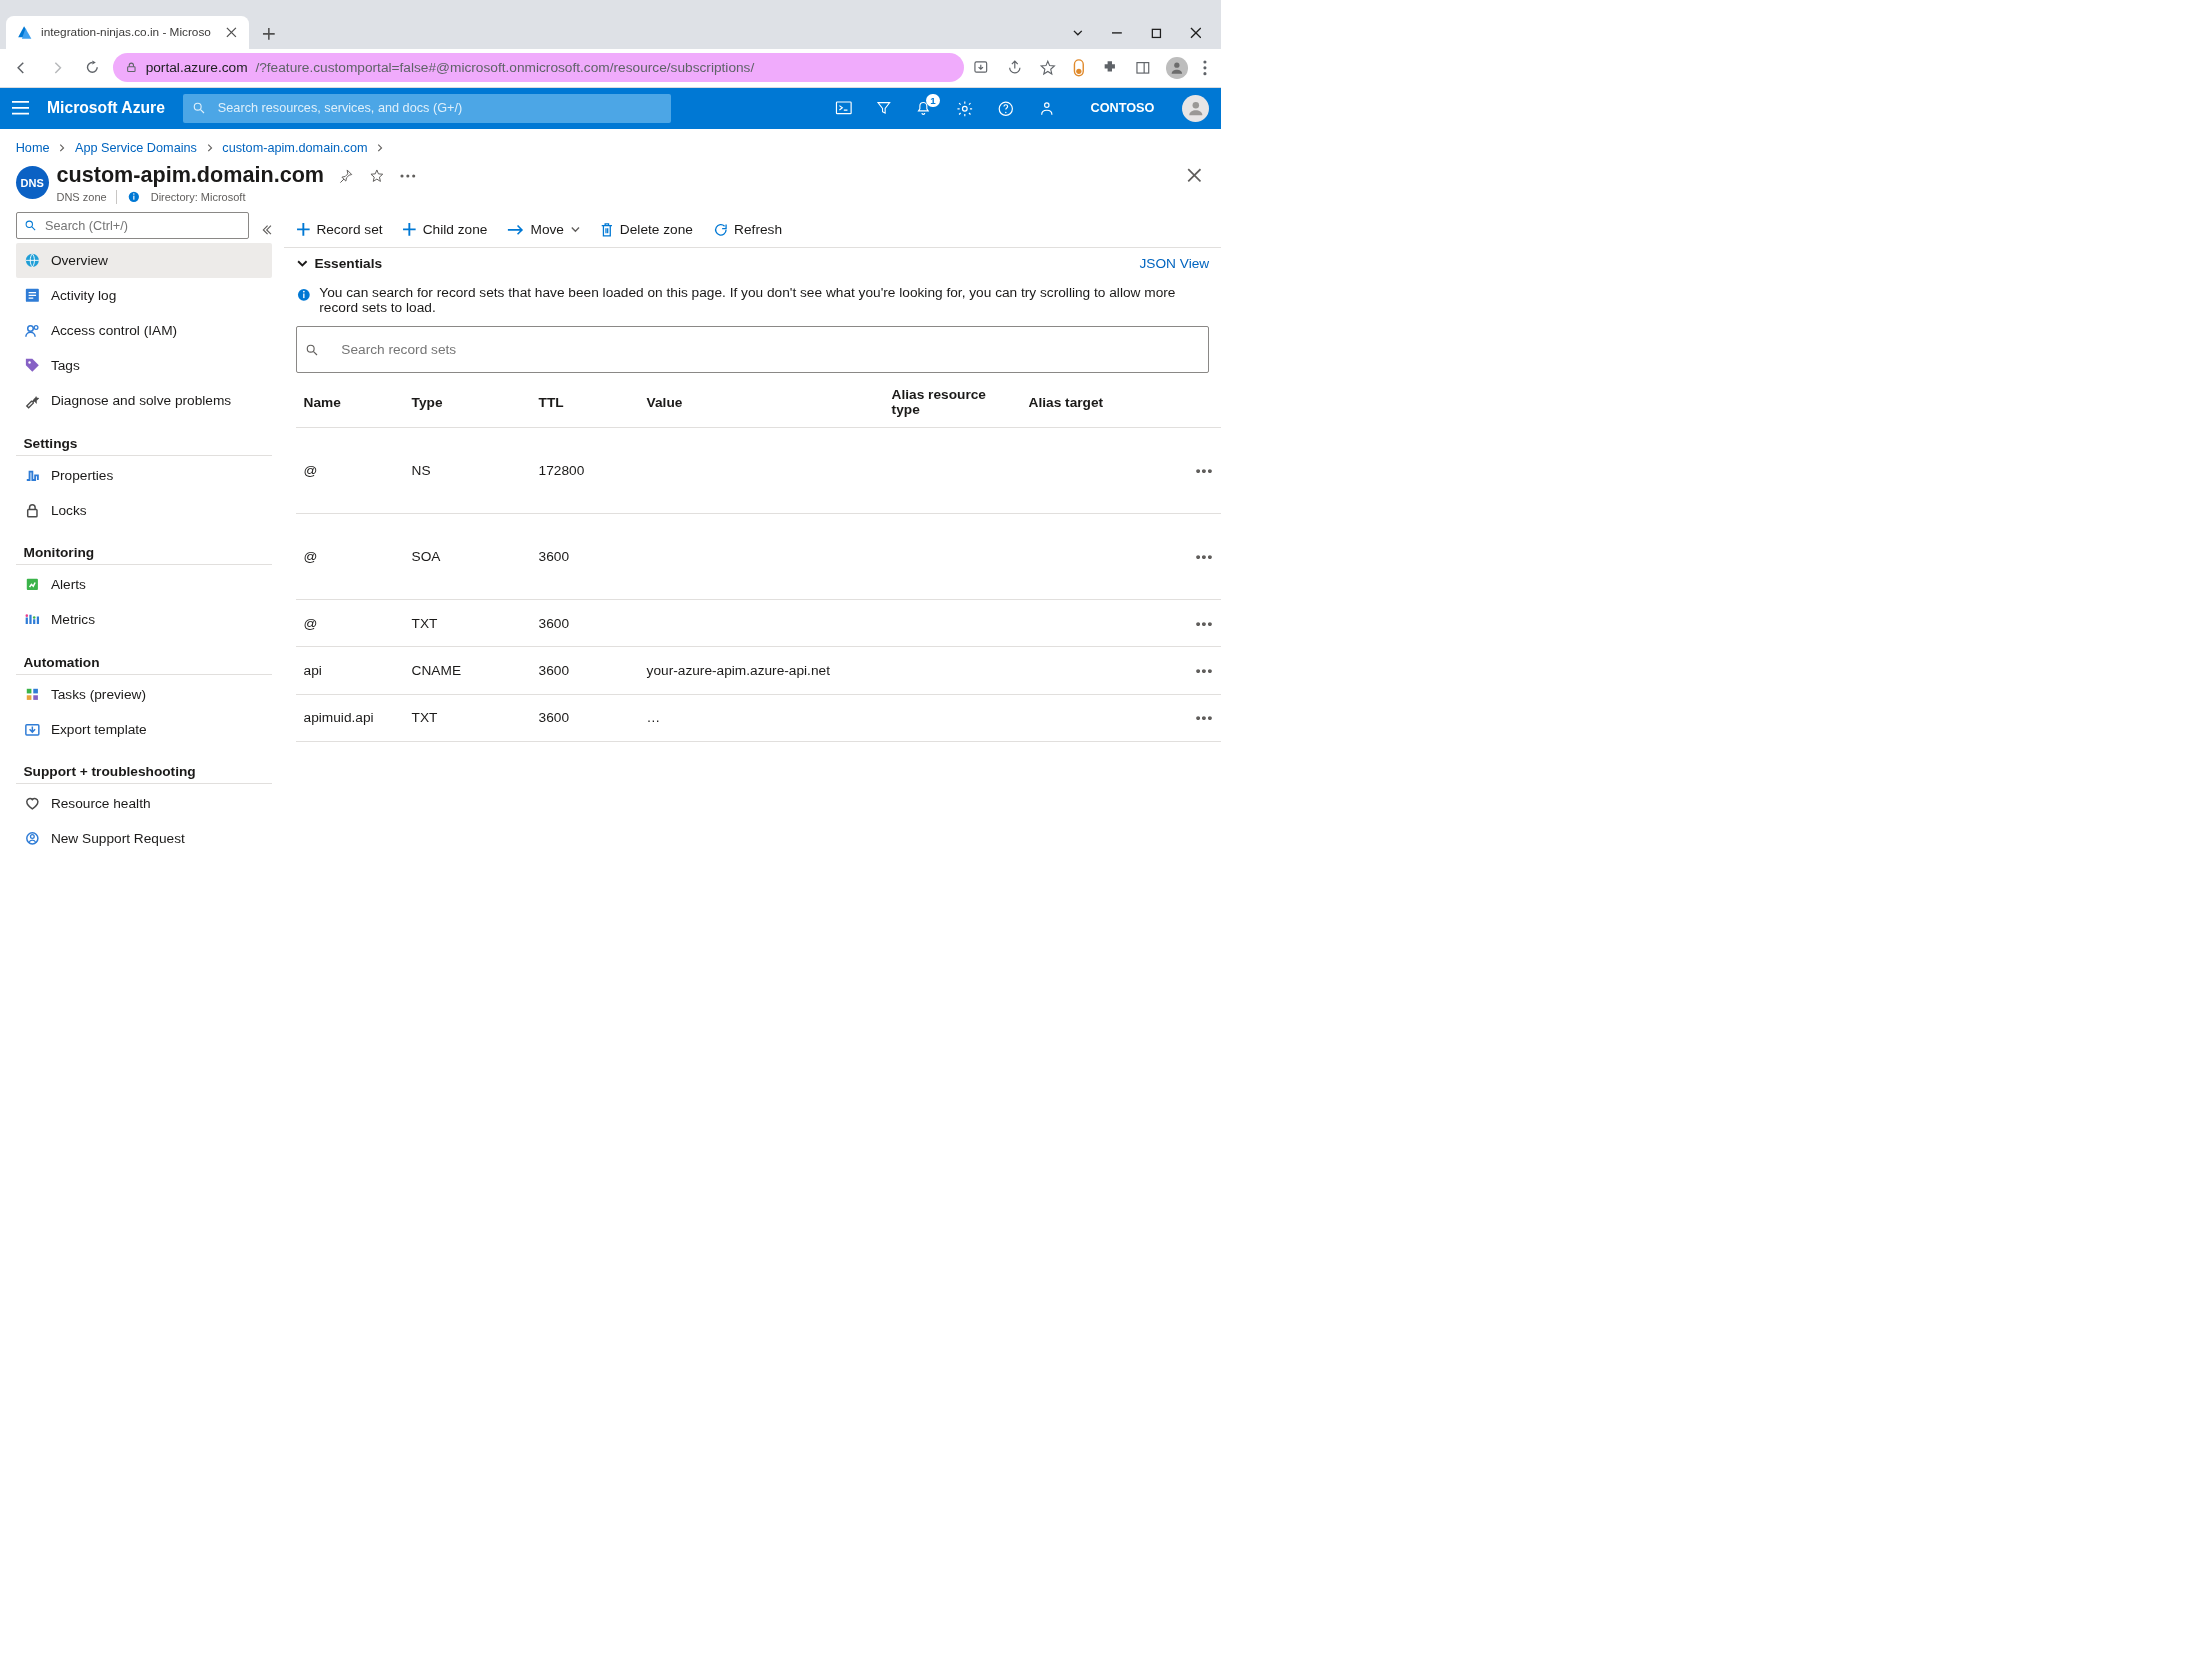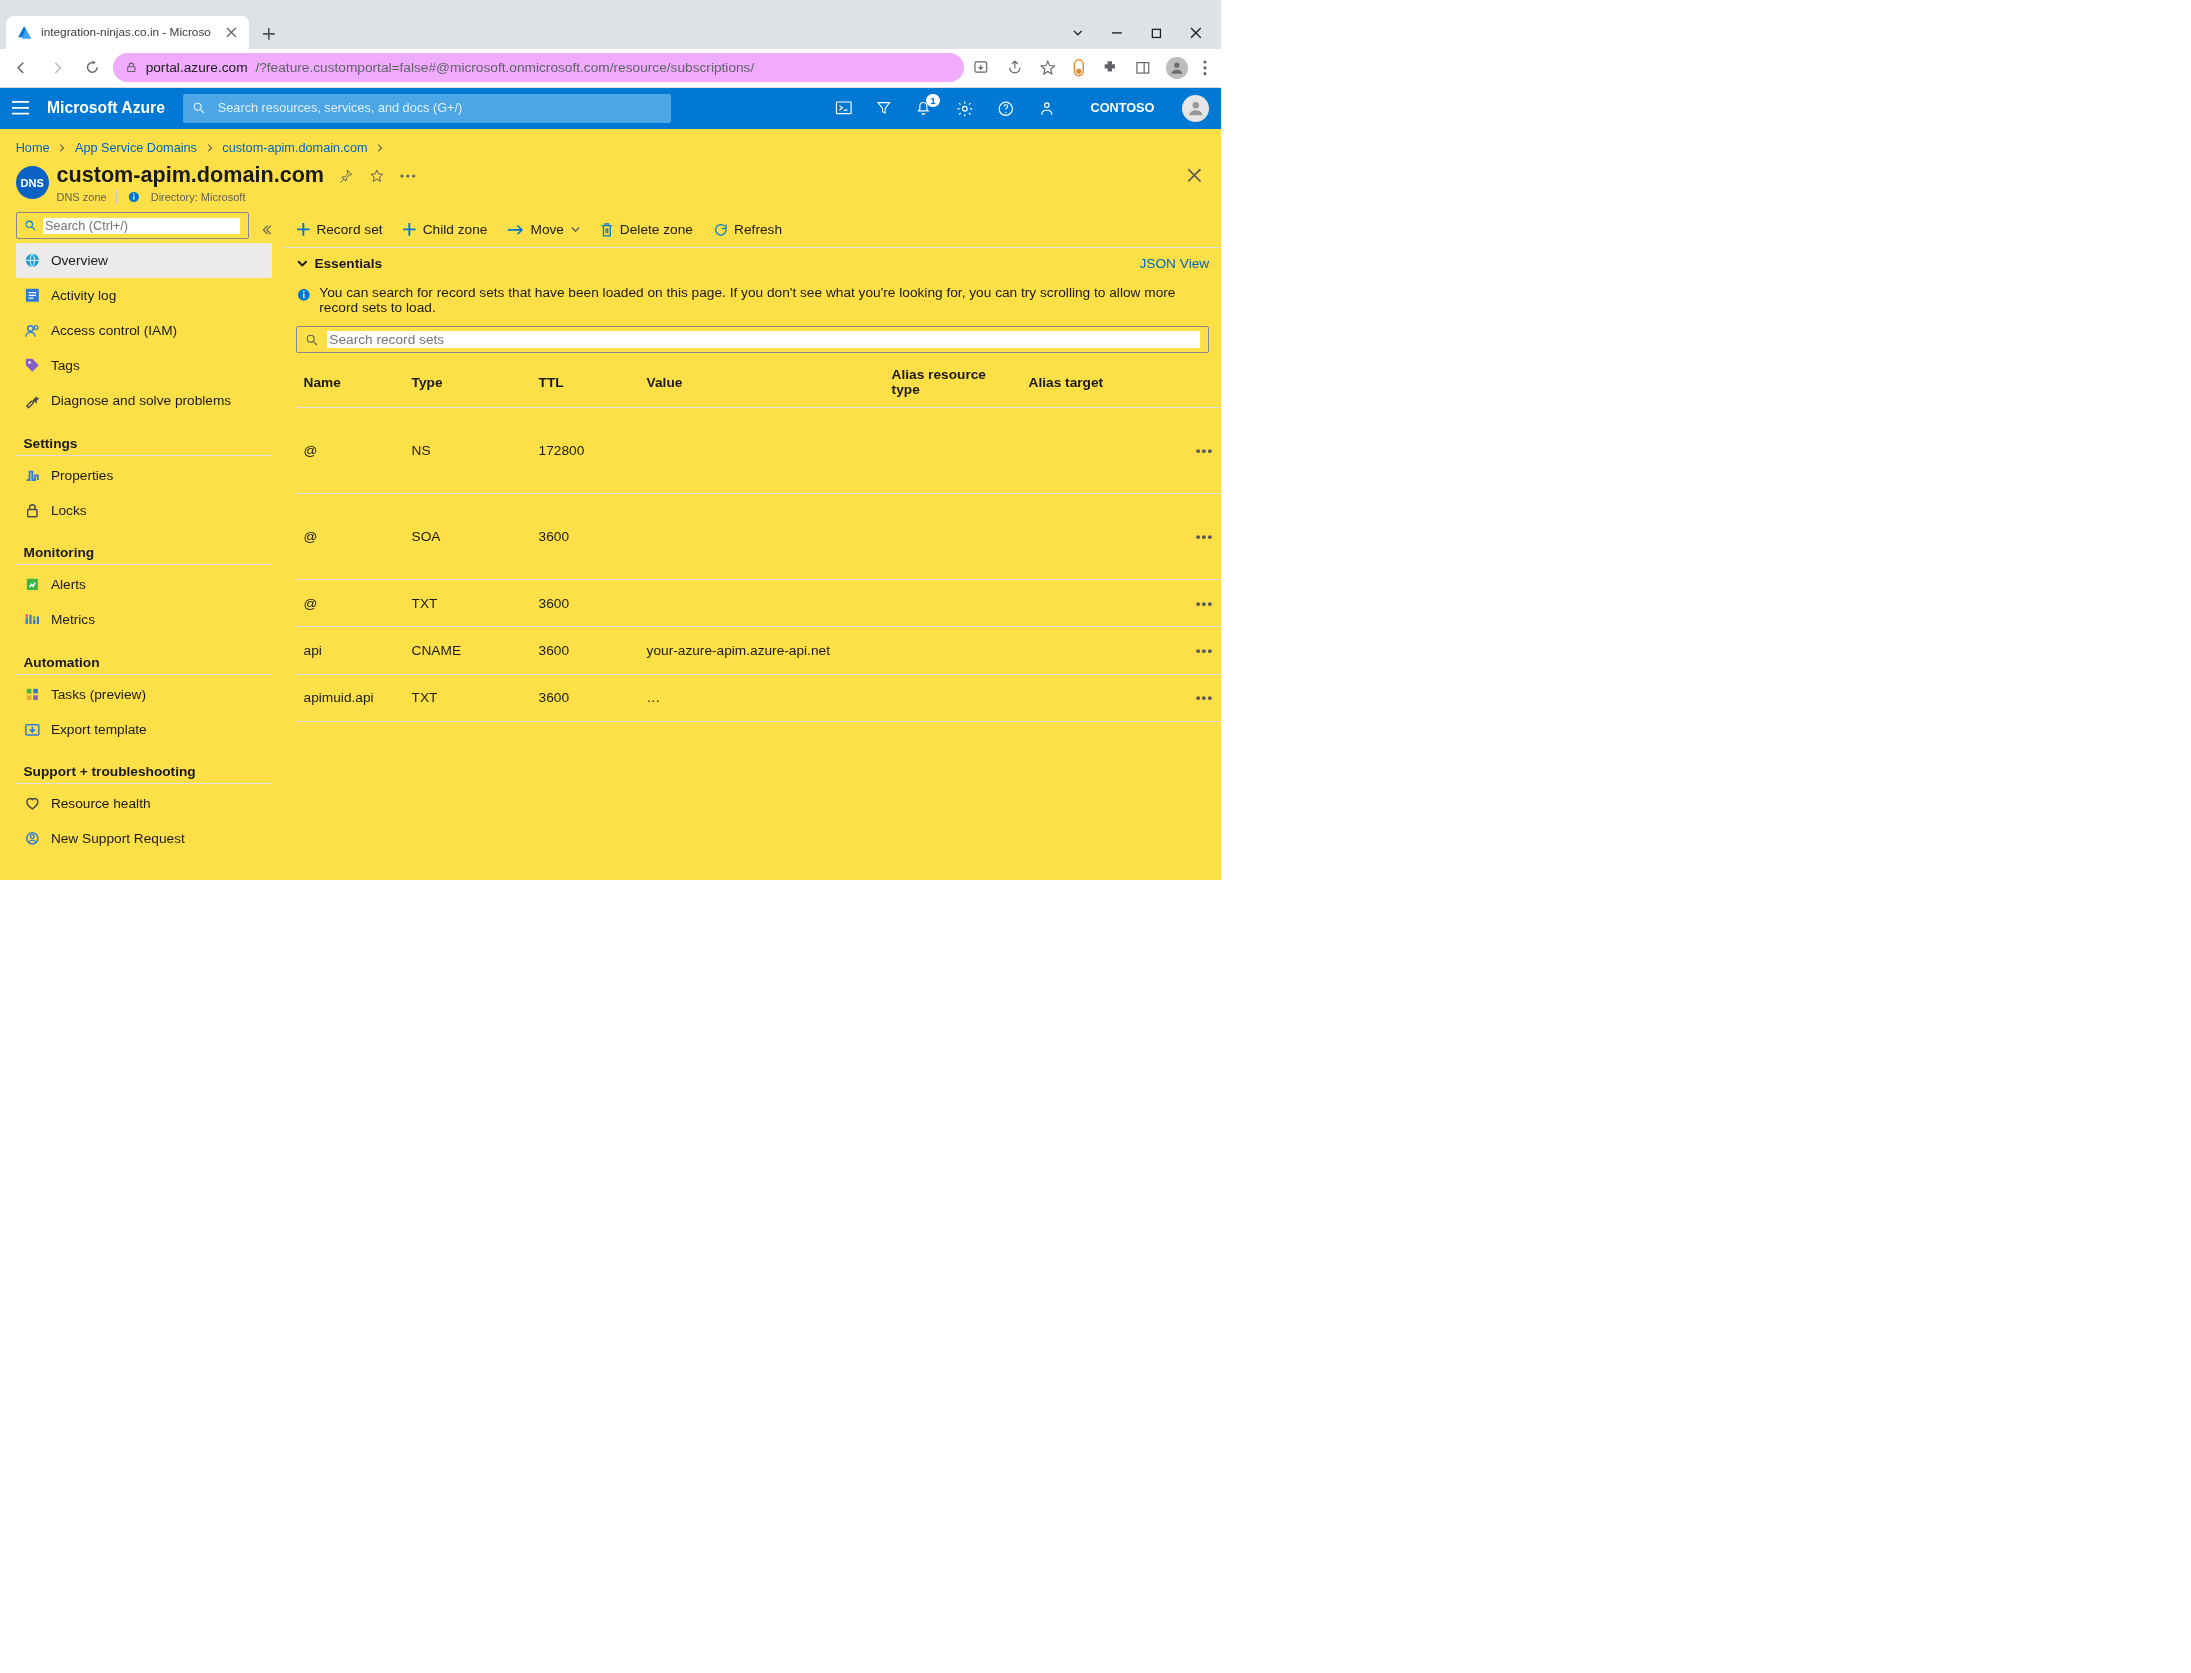--- a/index.html
+++ b/index.html
@@ -46,21 +46,21 @@
   .azure-search input{background:transparent;border:none;outline:none;color:#fff;flex:1;font-size:12.7px;}
   .azure-search input::placeholder{color:#dff0fb;}
   .azurebar .spacer{flex:1;}
   .azure-icons{display:flex;align-items:center;gap:23.5px;}
   .bell{position:relative;}
   .bell .badge{position:absolute;top:-5.9px;right:-7.8px;background:#fff;color:var(--azure-blue);font-size:9.8px;font-weight:700;border-radius:50%;width:13.7px;height:13.7px;display:flex;align-items:center;justify-content:center;}
   .tenant{font-weight:600;font-size:12.7px;margin-left:17.6px;}
   .user-avatar{width:27.4px;height:27.4px;border-radius:50%;background:#e7e5e5;margin-left:9.8px;display:flex;align-items:center;justify-content:center;}
 
   
-  .page{background:#fde047;}
+  .page{background:#ffffff;}
   .crumbs{display:flex;align-items:center;gap:7.8px;padding:11.8px 15.7px 7.8px;font-size:12.7px;}
   .crumbs a{color:var(--azure-link);text-decoration:none;}
   .crumbs .sep{color:var(--text-dim);}
   .crumbs .sep svg{stroke:var(--text-dim);}
 
   .resource-header{display:flex;align-items:flex-start;padding:0 15.7px 7.8px;}
   .rh-icon{width:33px;height:33px;border-radius:50%;background:#0b61c4;display:flex;align-items:center;justify-content:center;color:#fff;font-size:11px;font-weight:700;margin-top:3.9px;margin-right:7.8px;}
   .rh-title{font-size:21.6px;font-weight:700;}
   .rh-sub{display:flex;align-items:center;gap:9.8px;margin-top:2px;font-size:11px;color:var(--text-dim);}
   .rh-sub .divider{width:1px;height:13.7px;background:#c8c6c4;}
@@ -90,21 +90,21 @@
   .cmd.move .arrow{color:var(--azure-blue);}
   .cmd .caret{color:var(--text-dim);}
 
   .essentials{display:flex;align-items:center;padding:7.8px 11.8px;font-size:13.7px;}
   .essentials .lbl{font-weight:600;margin-left:5.9px;}
   .essentials .json{margin-left:auto;color:var(--azure-link);cursor:pointer;}
 
   .infobar{display:flex;align-items:flex-start;gap:7.8px;padding:5.9px 11.8px;font-size:13.7px;}
   .infobar .i{color:var(--azure-blue);margin-top:2px;}
 
-  .rec-search{margin:5.9px 11.8px 3.9px;display:flex;align-items:center;gap:9px;border:1px solid #8a8886;border-radius:2px;height:27px;padding:0 7.8px;color:var(--text-dim);}
+  .rec-search{margin:5.9px 11.8px 3.9px;display:flex;align-items:center;gap:21px;border:1px solid #8a8886;border-radius:2px;height:47px;padding:0 7.8px;color:var(--text-dim);}
   .rec-search input{border:none;outline:none;flex:1;font-size:13.7px;}
 
   table.records{width:calc(100% - 11.8px);margin-left:11.8px;border-collapse:collapse;font-size:13.7px;}
   table.records th{font-weight:600;text-align:left;padding:9.8px 7.8px;border-bottom:1px solid var(--line);}
   table.records td{padding:15.7px 7.8px;border-bottom:1px solid var(--line);vertical-align:middle;}
   table.records tr.tall td{padding:35px 7.8px;}
   .ell{color:var(--text-dim);letter-spacing:1px;cursor:pointer;font-weight:600;}
 
   
   .edge-sq{width:17.6px;height:17.6px;}

